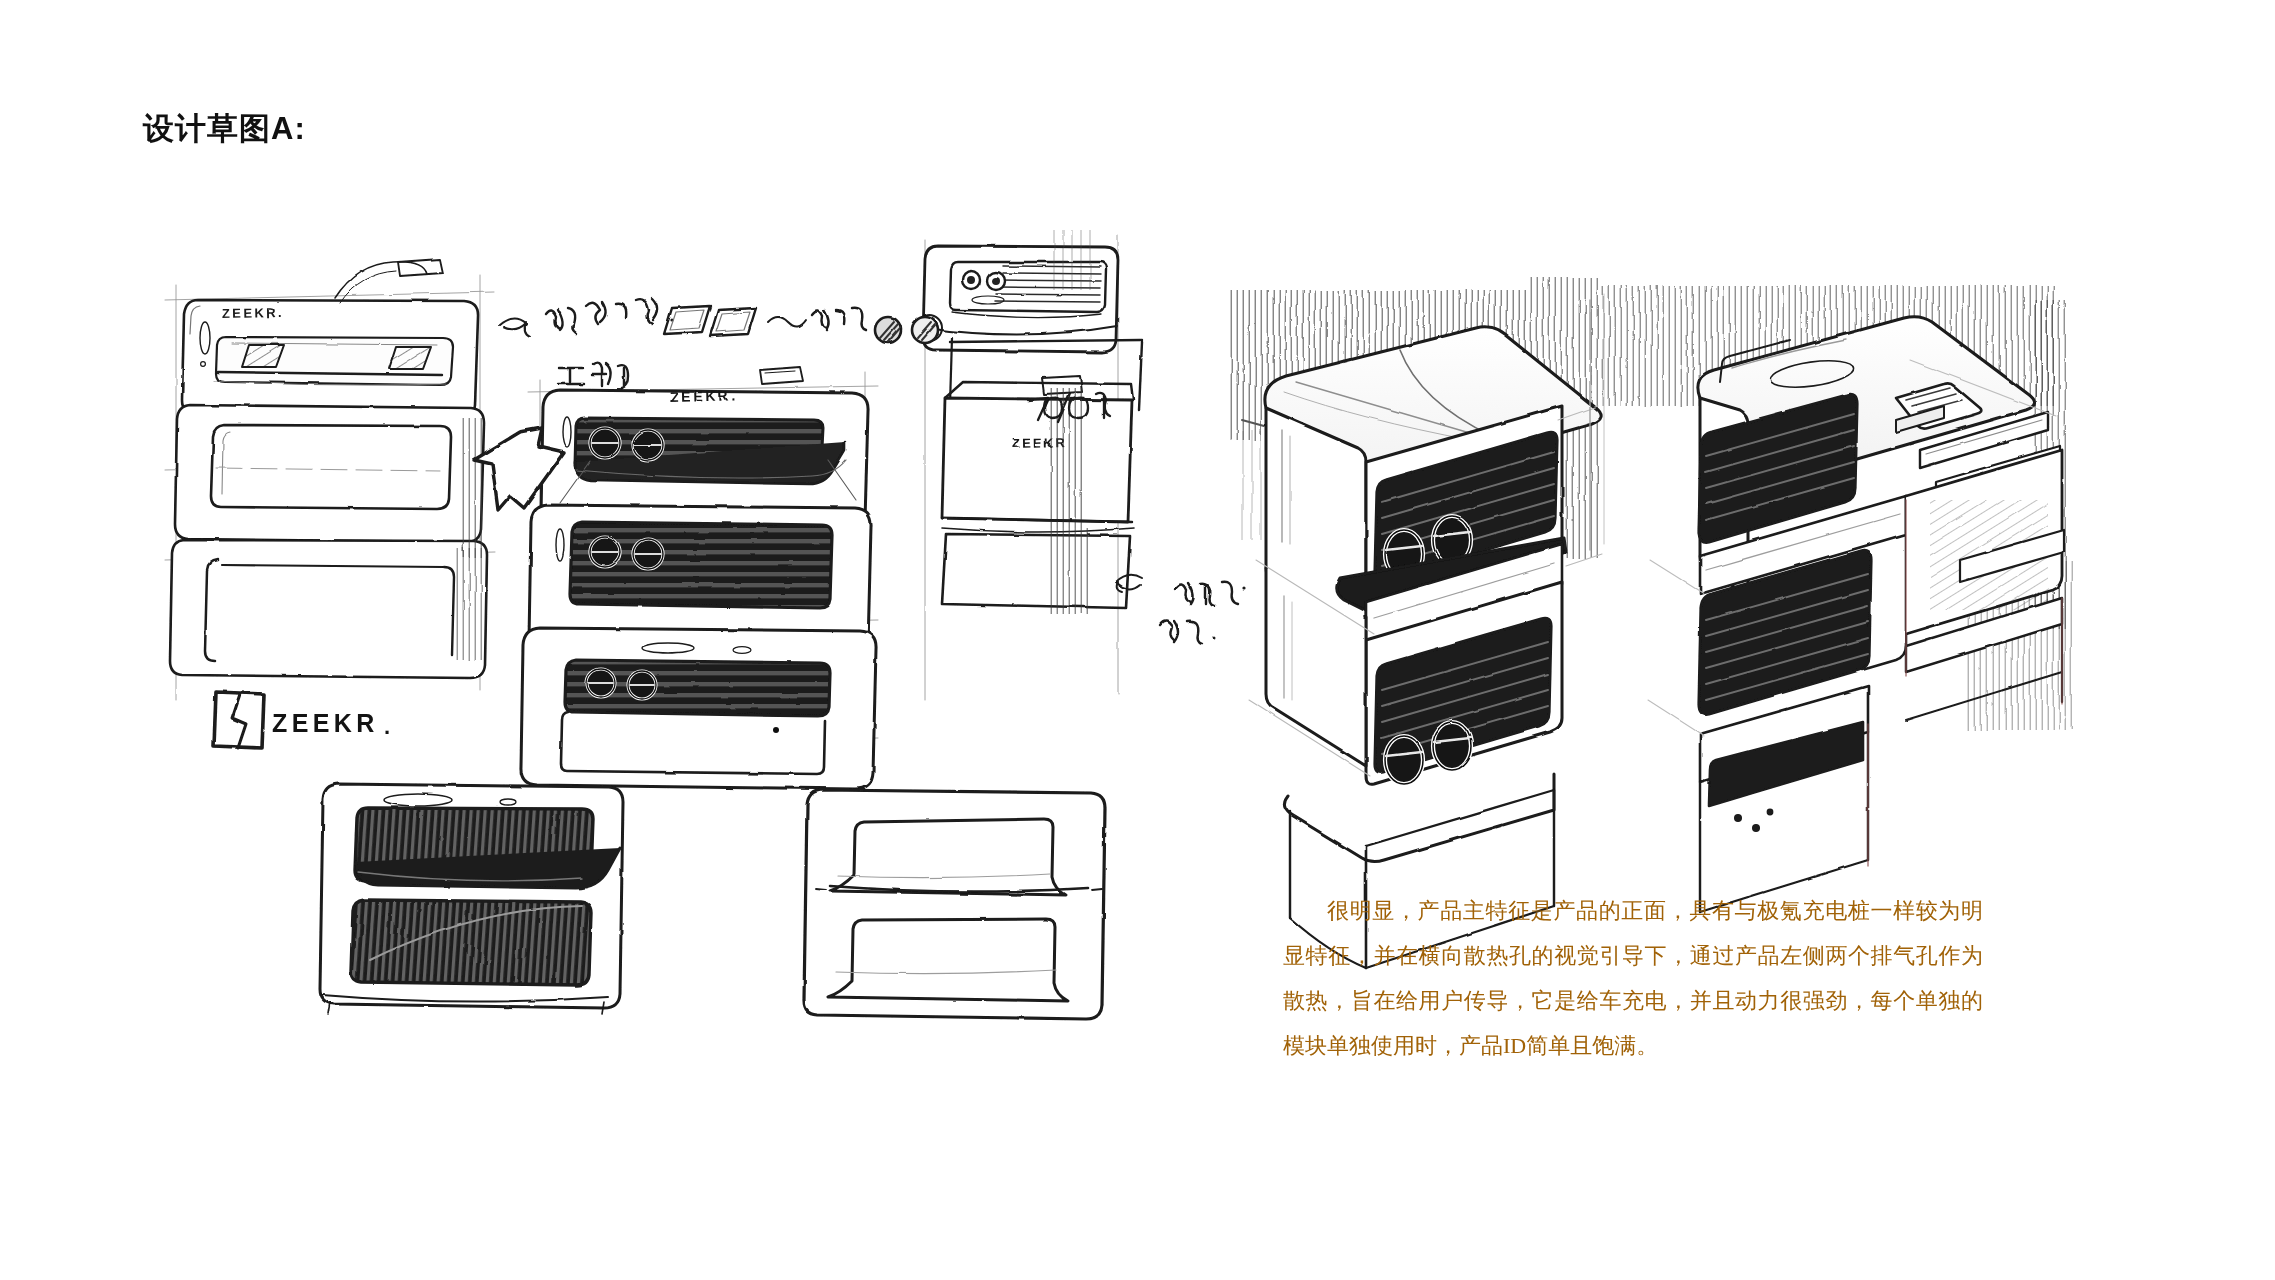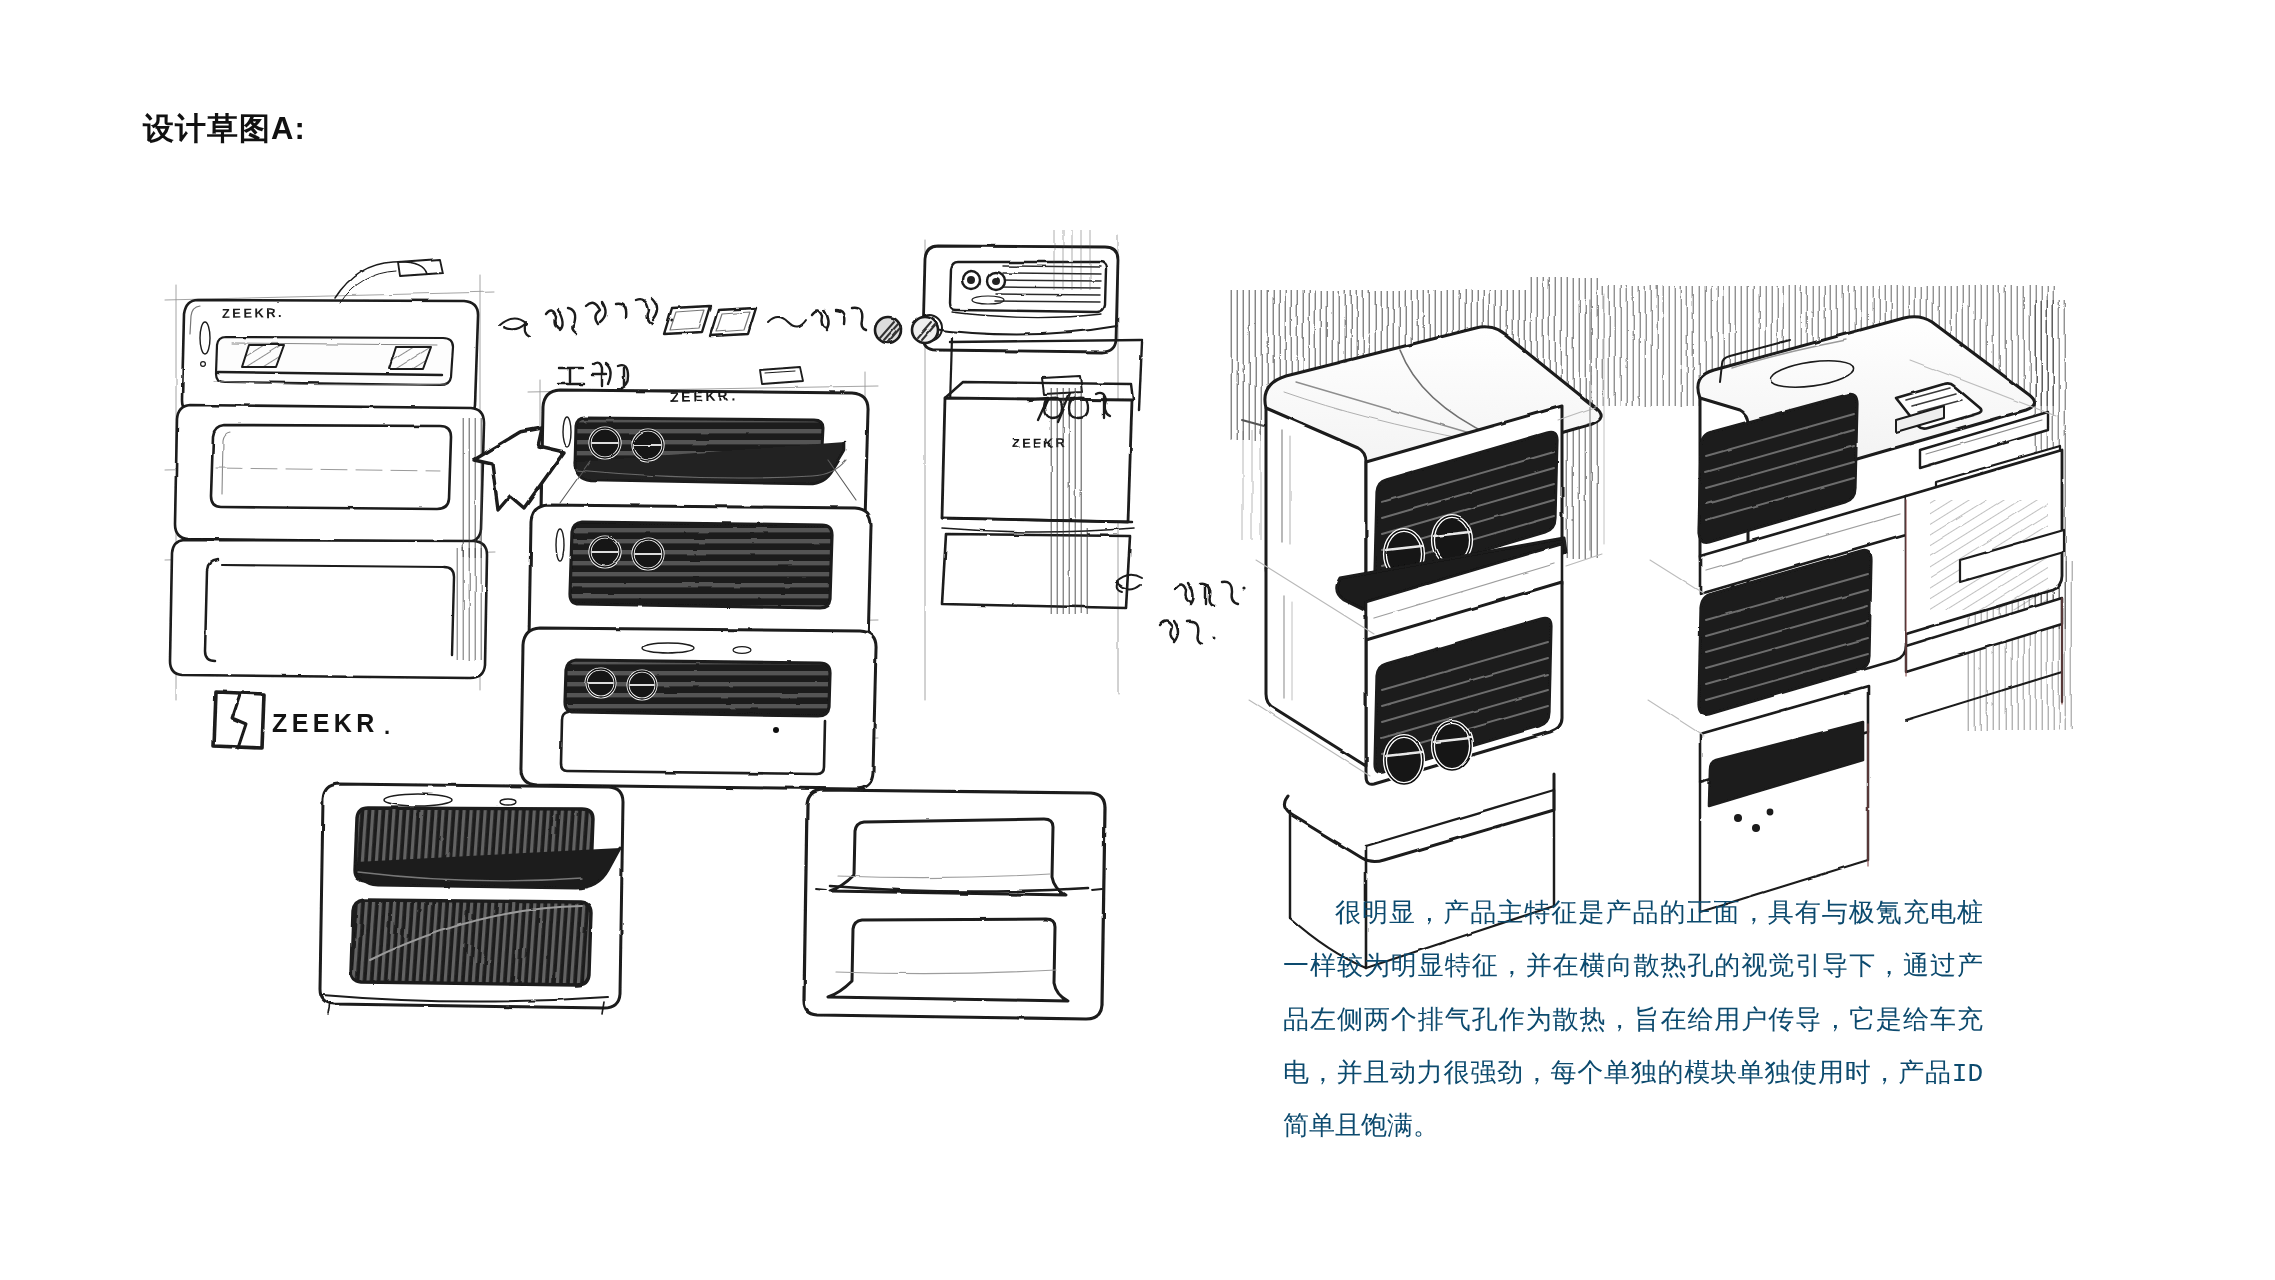--- a/index.html
+++ b/index.html
@@ -13,23 +13,23 @@
   .page-title{
     position:absolute;left:143px;top:108px;
     font-size:31px;font-weight:700;color:#111;letter-spacing:1px;
     white-space:nowrap;
   }
 
   .sketch-canvas{position:absolute;left:0;top:0;width:2275px;height:1280px;pointer-events:none;}
 
   .caption{
     position:absolute;left:1283px;top:888px;width:700px;
-    font-size:26px;line-height:2.05;color:#0c4a6e;
+    font-size:22px;line-height:2.05;color:#a16207;
     text-align:justify;text-justify:inter-character;
-    font-family:Liberation Mono, monospace;
+    font-family:Liberation Serif, serif;
   }
   .caption p{margin:0;text-indent:2em;}
 </style>
 </head>
 <body>
 
 <div id="page">
 
   <div class="page-title">设计草图A:</div>
 

